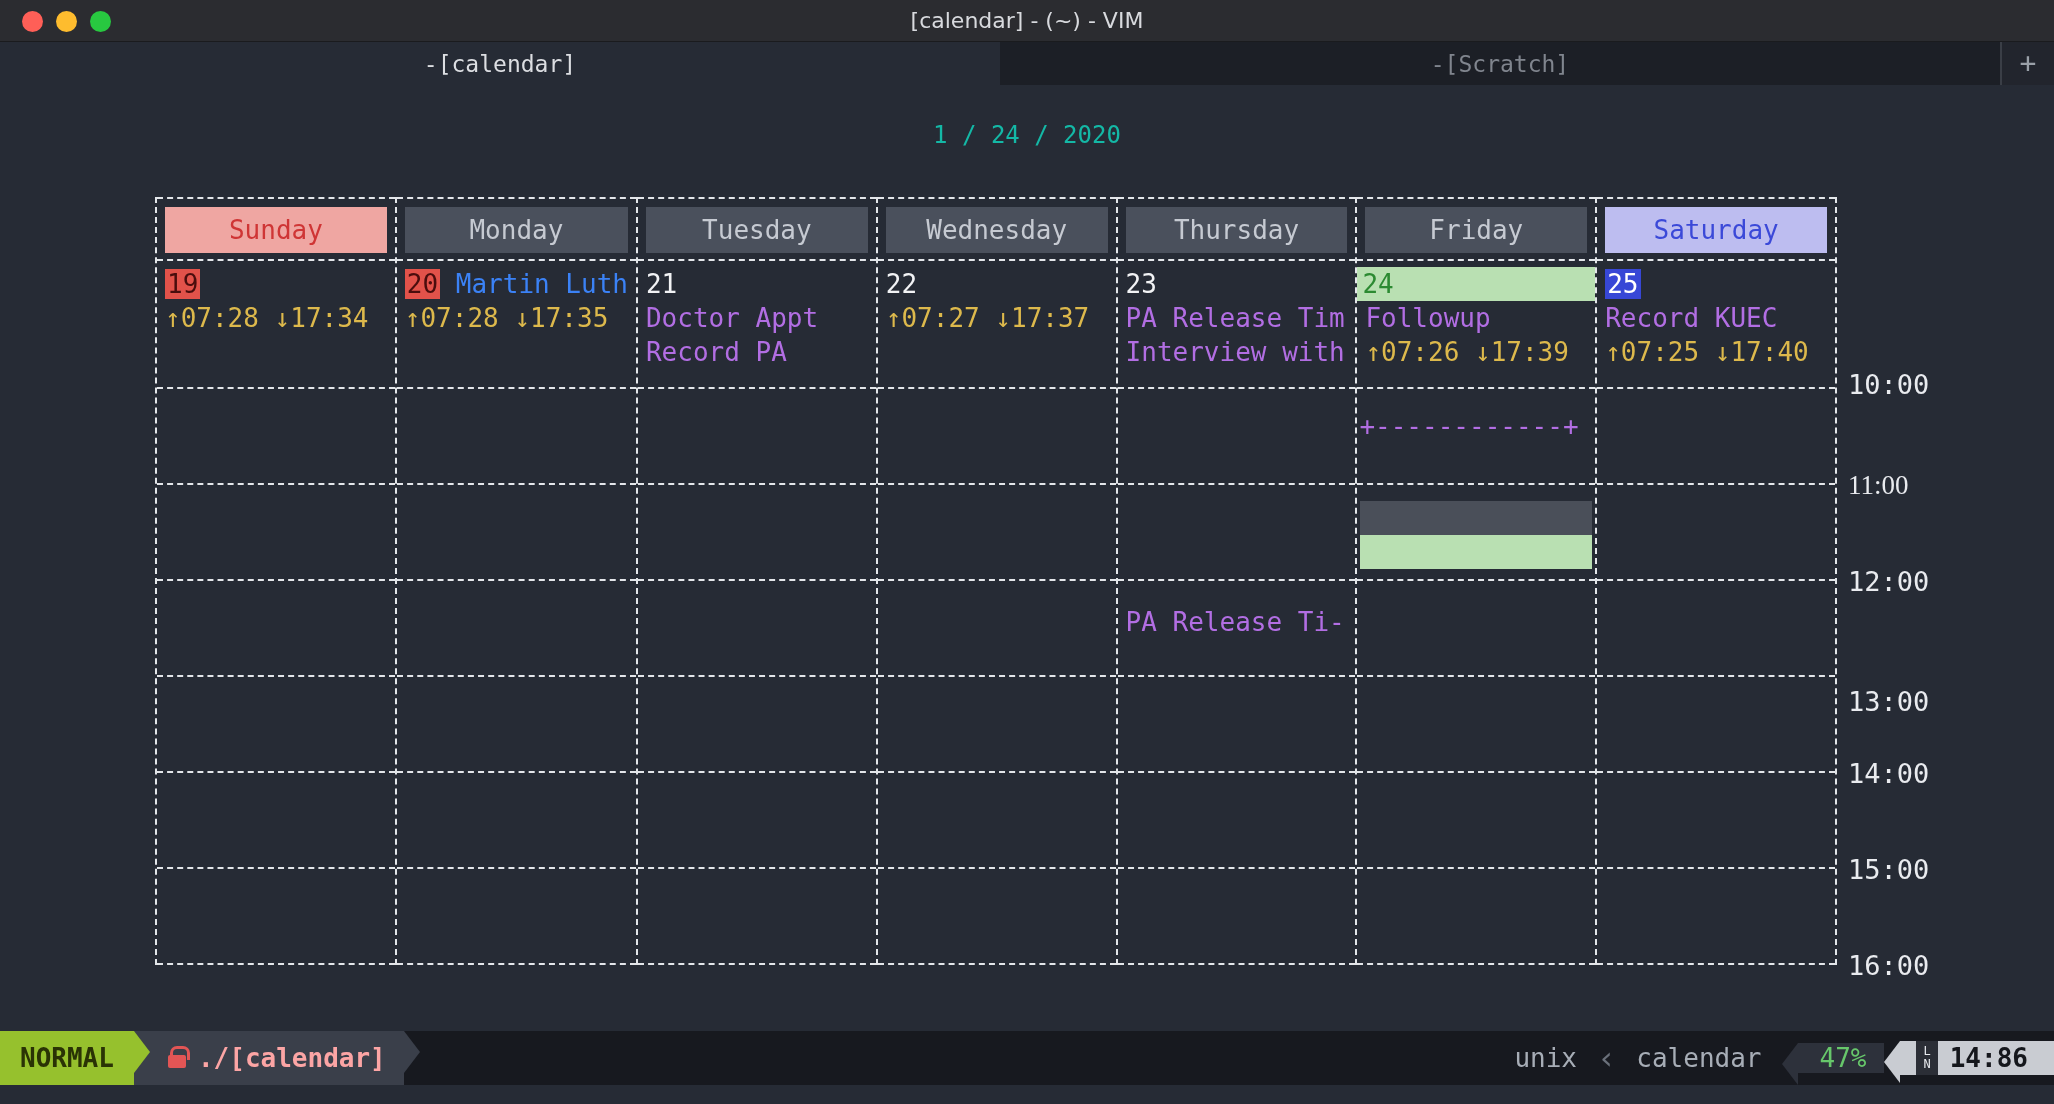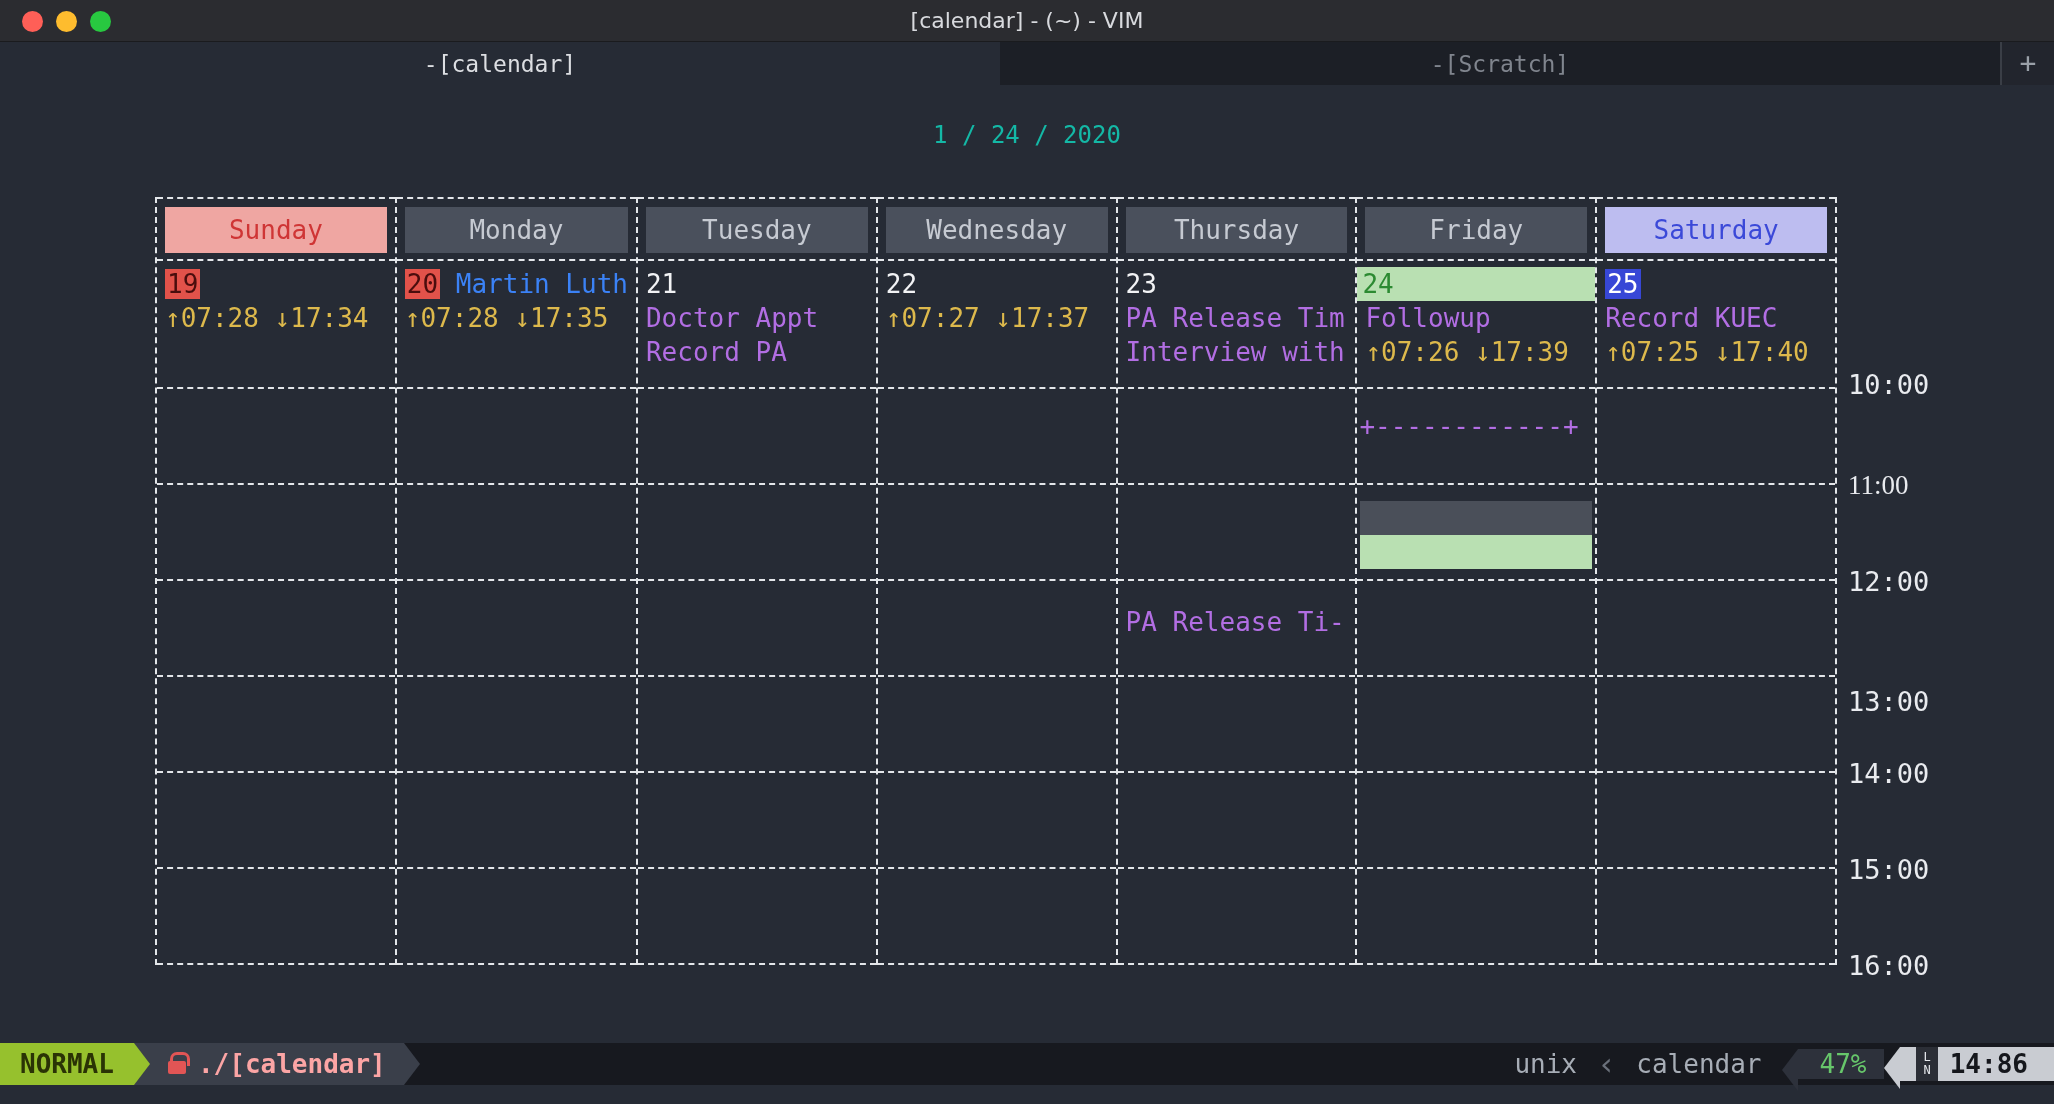--- a/index.html
+++ b/index.html
@@ -97,21 +97,21 @@
     position:absolute; left:1848px; transform:translateY(-50%);
     color:#e9ebef; font-size:27px; white-space:nowrap;
   }
   .time-label.t0 { top:299px; } .time-label.t1 { top:400px;font-family:Liberation Serif, serif; }
   .time-label.t2 { top:496px; } .time-label.t3 { top:616px; }
   .time-label.t4 { top:688px; } .time-label.t5 { top:784px; }
   .time-label.t6 { top:880px; }
 
   
   .statusbar {
-    position:absolute; left:0; right:0; bottom:19px; height:42px;
+    position:absolute; left:0; right:0; bottom:19px; height:54px;
     background:#17191f; display:flex; align-items:stretch;
     font-size:26px;
   }
   .seg { display:flex; align-items:center; position:relative; }
   .seg-mode {
     background:#96c12d; color:#2a3305; font-weight:bold;
     padding:0 20px; z-index:3;
   }
   .seg-mode::after {
     content:""; position:absolute; right:-16px; top:0;

